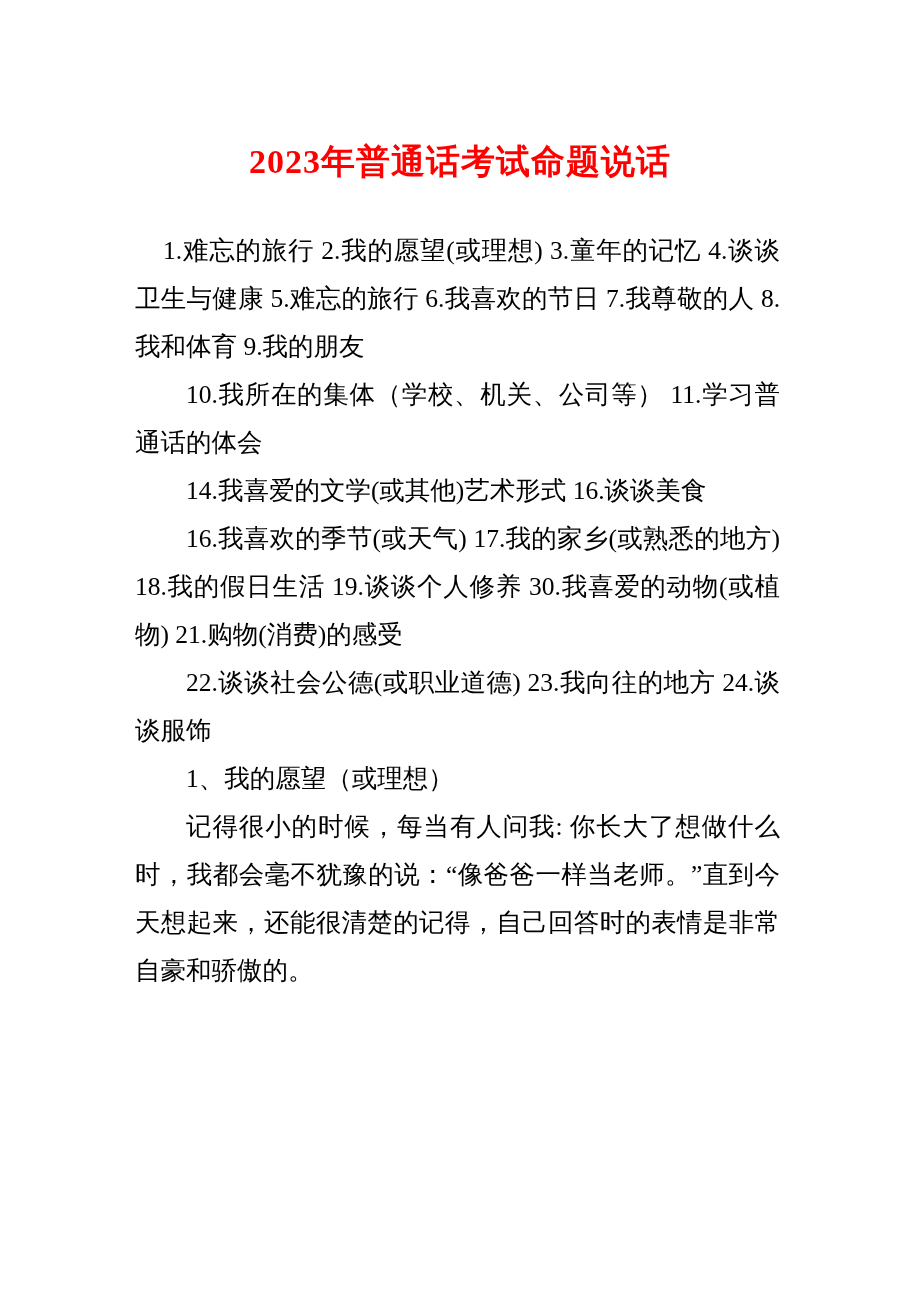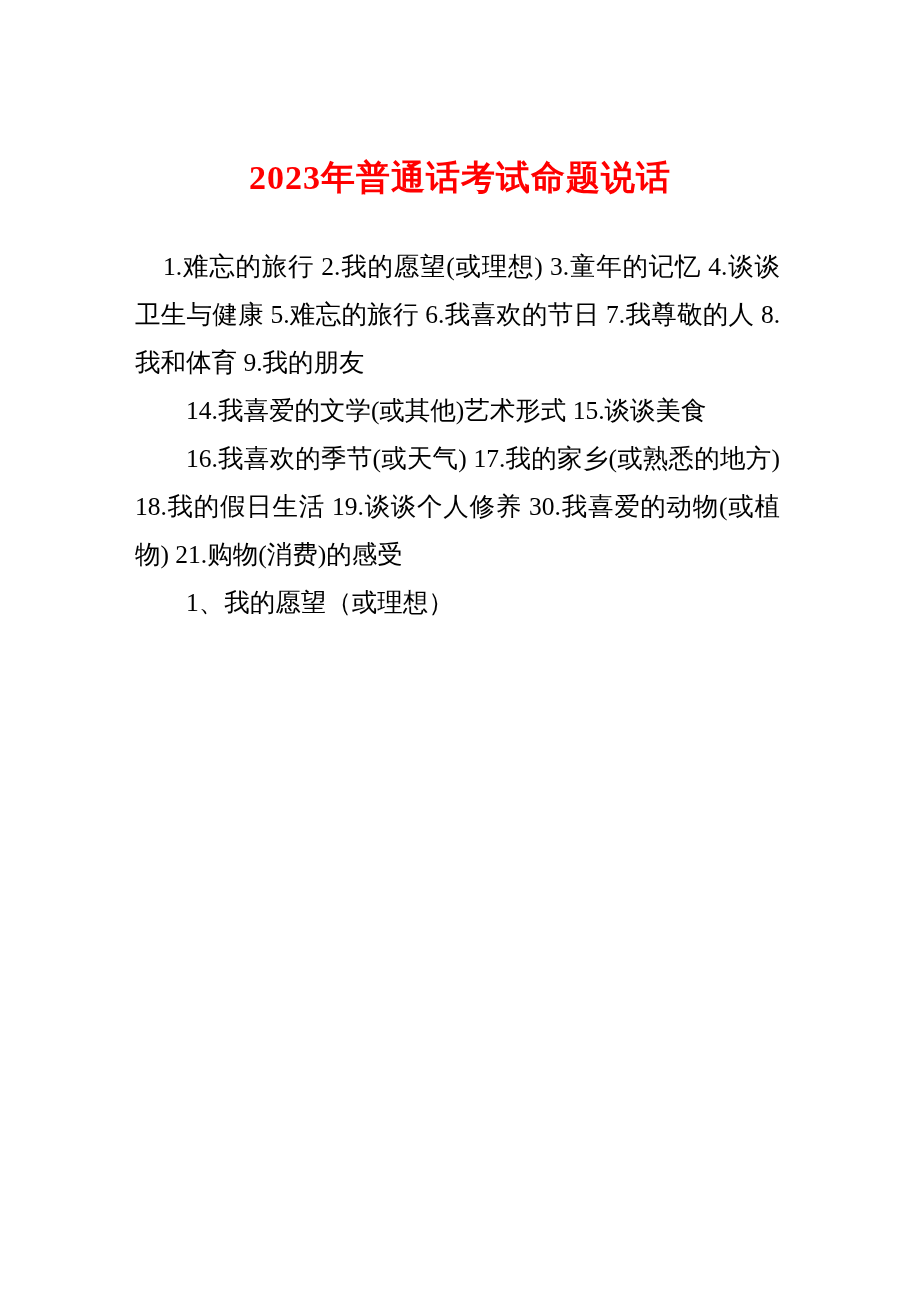--- a/index.html
+++ b/index.html
@@ -20,21 +20,21 @@
     box-sizing: border-box;
     padding: 0;
     position: relative;
   }
   .doc-title {
     text-align: center;
     color: #ff0000;
     font-size: 34px;
     font-weight: bold;
     letter-spacing: 1px;
-    margin: 16px;
+    margin: 0;
     padding-top: 142px;
     line-height: 1.2;
     font-family: "Liberation Serif", "DejaVu Serif", serif;
   }
   .body-wrap {
     padding: 0 140px 0 135px;
     margin-top: 44px;
     font-family: Liberation Serif, serif;
   }
   p.para {
@@ -53,17 +53,20 @@
     text-indent: 28px;
   }
 </style>
 </head>
 <body>
 
 <div class="page">
   <h1 class="doc-title">2023年普通话考试命题说话</h1>
   <div class="body-wrap">
     <p class="para indent-small">1.难忘的旅行 2.我的愿望(或理想) 3.童年的记忆 4.谈谈卫生与健康 5.难忘的旅行 6.我喜欢的节日 7.我尊敬的人 8.我和体育 9.我的朋友</p>
-    <p class="para indent">14.我喜爱的文学(或其他)艺术形式 15.谈谈美食</p>
+    <p class="para indent">10.我所在的集体（学校、机关、公司等） 11.学习普通话的体会</p>
+    <p class="para indent">14.我喜爱的文学(或其他)艺术形式 16.谈谈美食</p>
     <p class="para indent">16.我喜欢的季节(或天气) 17.我的家乡(或熟悉的地方) 18.我的假日生活 19.谈谈个人修养 30.我喜爱的动物(或植物) 21.购物(消费)的感受</p>
+    <p class="para indent">22.谈谈社会公德(或职业道德) 23.我向往的地方 24.谈谈服饰</p>
     <p class="para indent">1、我的愿望（或理想）</p>
+    <p class="para indent">记得很小的时候，每当有人问我: 你长大了想做什么时，我都会毫不犹豫的说：“像爸爸一样当老师。”直到今天想起来，还能很清楚的记得，自己回答时的表情是非常自豪和骄傲的。</p>
   </div>
 </div>
 
 </body></html>

